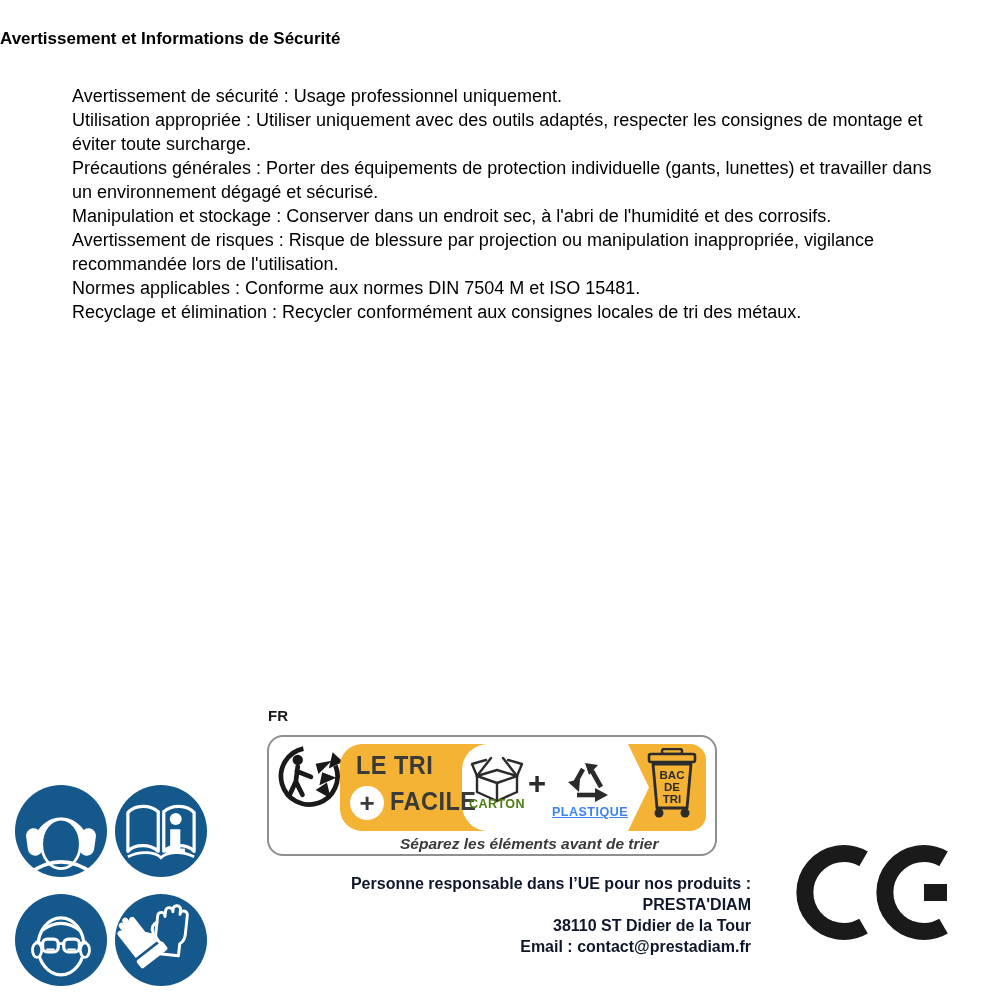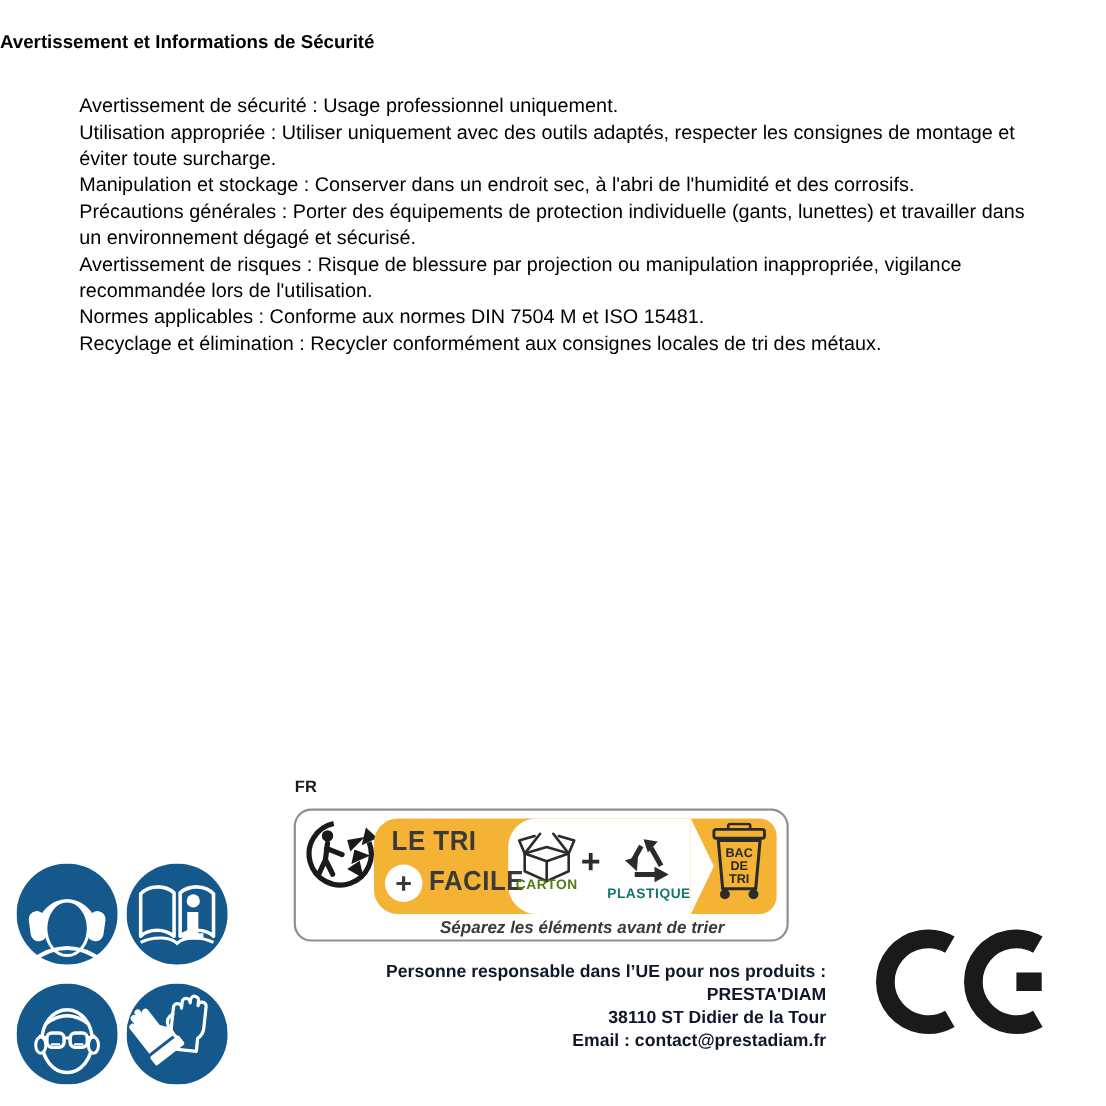--- a/index.html
+++ b/index.html
@@ -40,22 +40,22 @@
   svg{display:block;}
 </style>
 </head>
 <body>
 
 <div class="abs doc-title">Avertissement et Informations de Sécurité</div>
 
 <div class="abs body-text">
   <div>Avertissement de sécurité : Usage professionnel uniquement.</div>
   <div>Utilisation appropriée : Utiliser uniquement avec des outils adaptés, respecter les consignes de montage et éviter toute surcharge.</div>
+  <div>Précautions générales : Porter des équipements de protection individuelle (gants, lunettes) et travailler dans un environnement dégagé et sécurisé.</div>
   <div>Manipulation et stockage : Conserver dans un endroit sec, à l'abri de l'humidité et des corrosifs.</div>
-  <div>Précautions générales : Porter des équipements de protection individuelle (gants, lunettes) et travailler dans un environnement dégagé et sécurisé.</div>
   <div>Avertissement de risques : Risque de blessure par projection ou manipulation inappropriée, vigilance recommandée lors de l'utilisation.</div>
   <div>Normes applicables : Conforme aux normes DIN 7504 M et ISO 15481.</div>
   <div>Recyclage et élimination : Recycler conformément aux consignes locales de tri des métaux.</div>
 </div>
 
 <div class="abs sign" style="left:15px;top:785px;">
   <svg viewBox="0 0 100 100">
     <circle cx="50" cy="50" r="50" fill="#15588C"></circle>
     <path d="M25,58 A27,30 0 0 1 75,58" stroke="#fff" stroke-width="8" fill="none"></path>
     <ellipse cx="50" cy="64" rx="21" ry="27" fill="#15588C" stroke="#fff" stroke-width="3"></ellipse>
@@ -150,21 +150,21 @@
     <g stroke="#2b2b2b" stroke-width="4.6" fill="none" stroke-linecap="butt">
       <path d="M21,15 L12,31"></path>
       <path d="M15,41 L35,41"></path>
       <path d="M39,33 L30,17"></path>
     </g>
     <polygon points="6,28 17,38 18,25" fill="#2b2b2b"></polygon>
     <polygon points="33,34 46,41 33,48" fill="#2b2b2b"></polygon>
     <polygon points="23,9 36,11 27,21" fill="#2b2b2b"></polygon>
   </svg>
 </div>
-<div class="abs mat-label" style="left:552px;top:805px;width:72px;color:#0f766e;">PLASTIQUE</div>
+<div class="abs mat-label" style="left:552px;top:805px;width:72px;color:#3b82f6;text-decoration:underline;">PLASTIQUE</div>
 
 <div class="abs" style="left:646px;top:748px;width:52px;height:74px;">
   <svg viewBox="0 0 52 74">
     <rect x="16" y="1" width="20" height="5" rx="2" fill="none" stroke="#2b2b2b" stroke-width="2.4"></rect>
     <rect x="3" y="6" width="46" height="8" rx="2" fill="#F5B335" stroke="#2b2b2b" stroke-width="2.6"></rect>
     <path d="M7,16 L11,60 H41 L45,16 Z" fill="#F5B335" stroke="#2b2b2b" stroke-width="2.8" stroke-linejoin="round"></path>
     <circle cx="13" cy="65" r="4.5" fill="#2b2b2b"></circle>
     <circle cx="39" cy="65" r="4.5" fill="#2b2b2b"></circle>
     <text x="26" y="31" text-anchor="middle" font-family="Liberation Sans, sans-serif" font-size="11.5" font-weight="bold" fill="#2b2b2b">BAC</text>
     <text x="26" y="43" text-anchor="middle" font-family="Liberation Sans, sans-serif" font-size="11.5" font-weight="bold" fill="#2b2b2b">DE</text>

